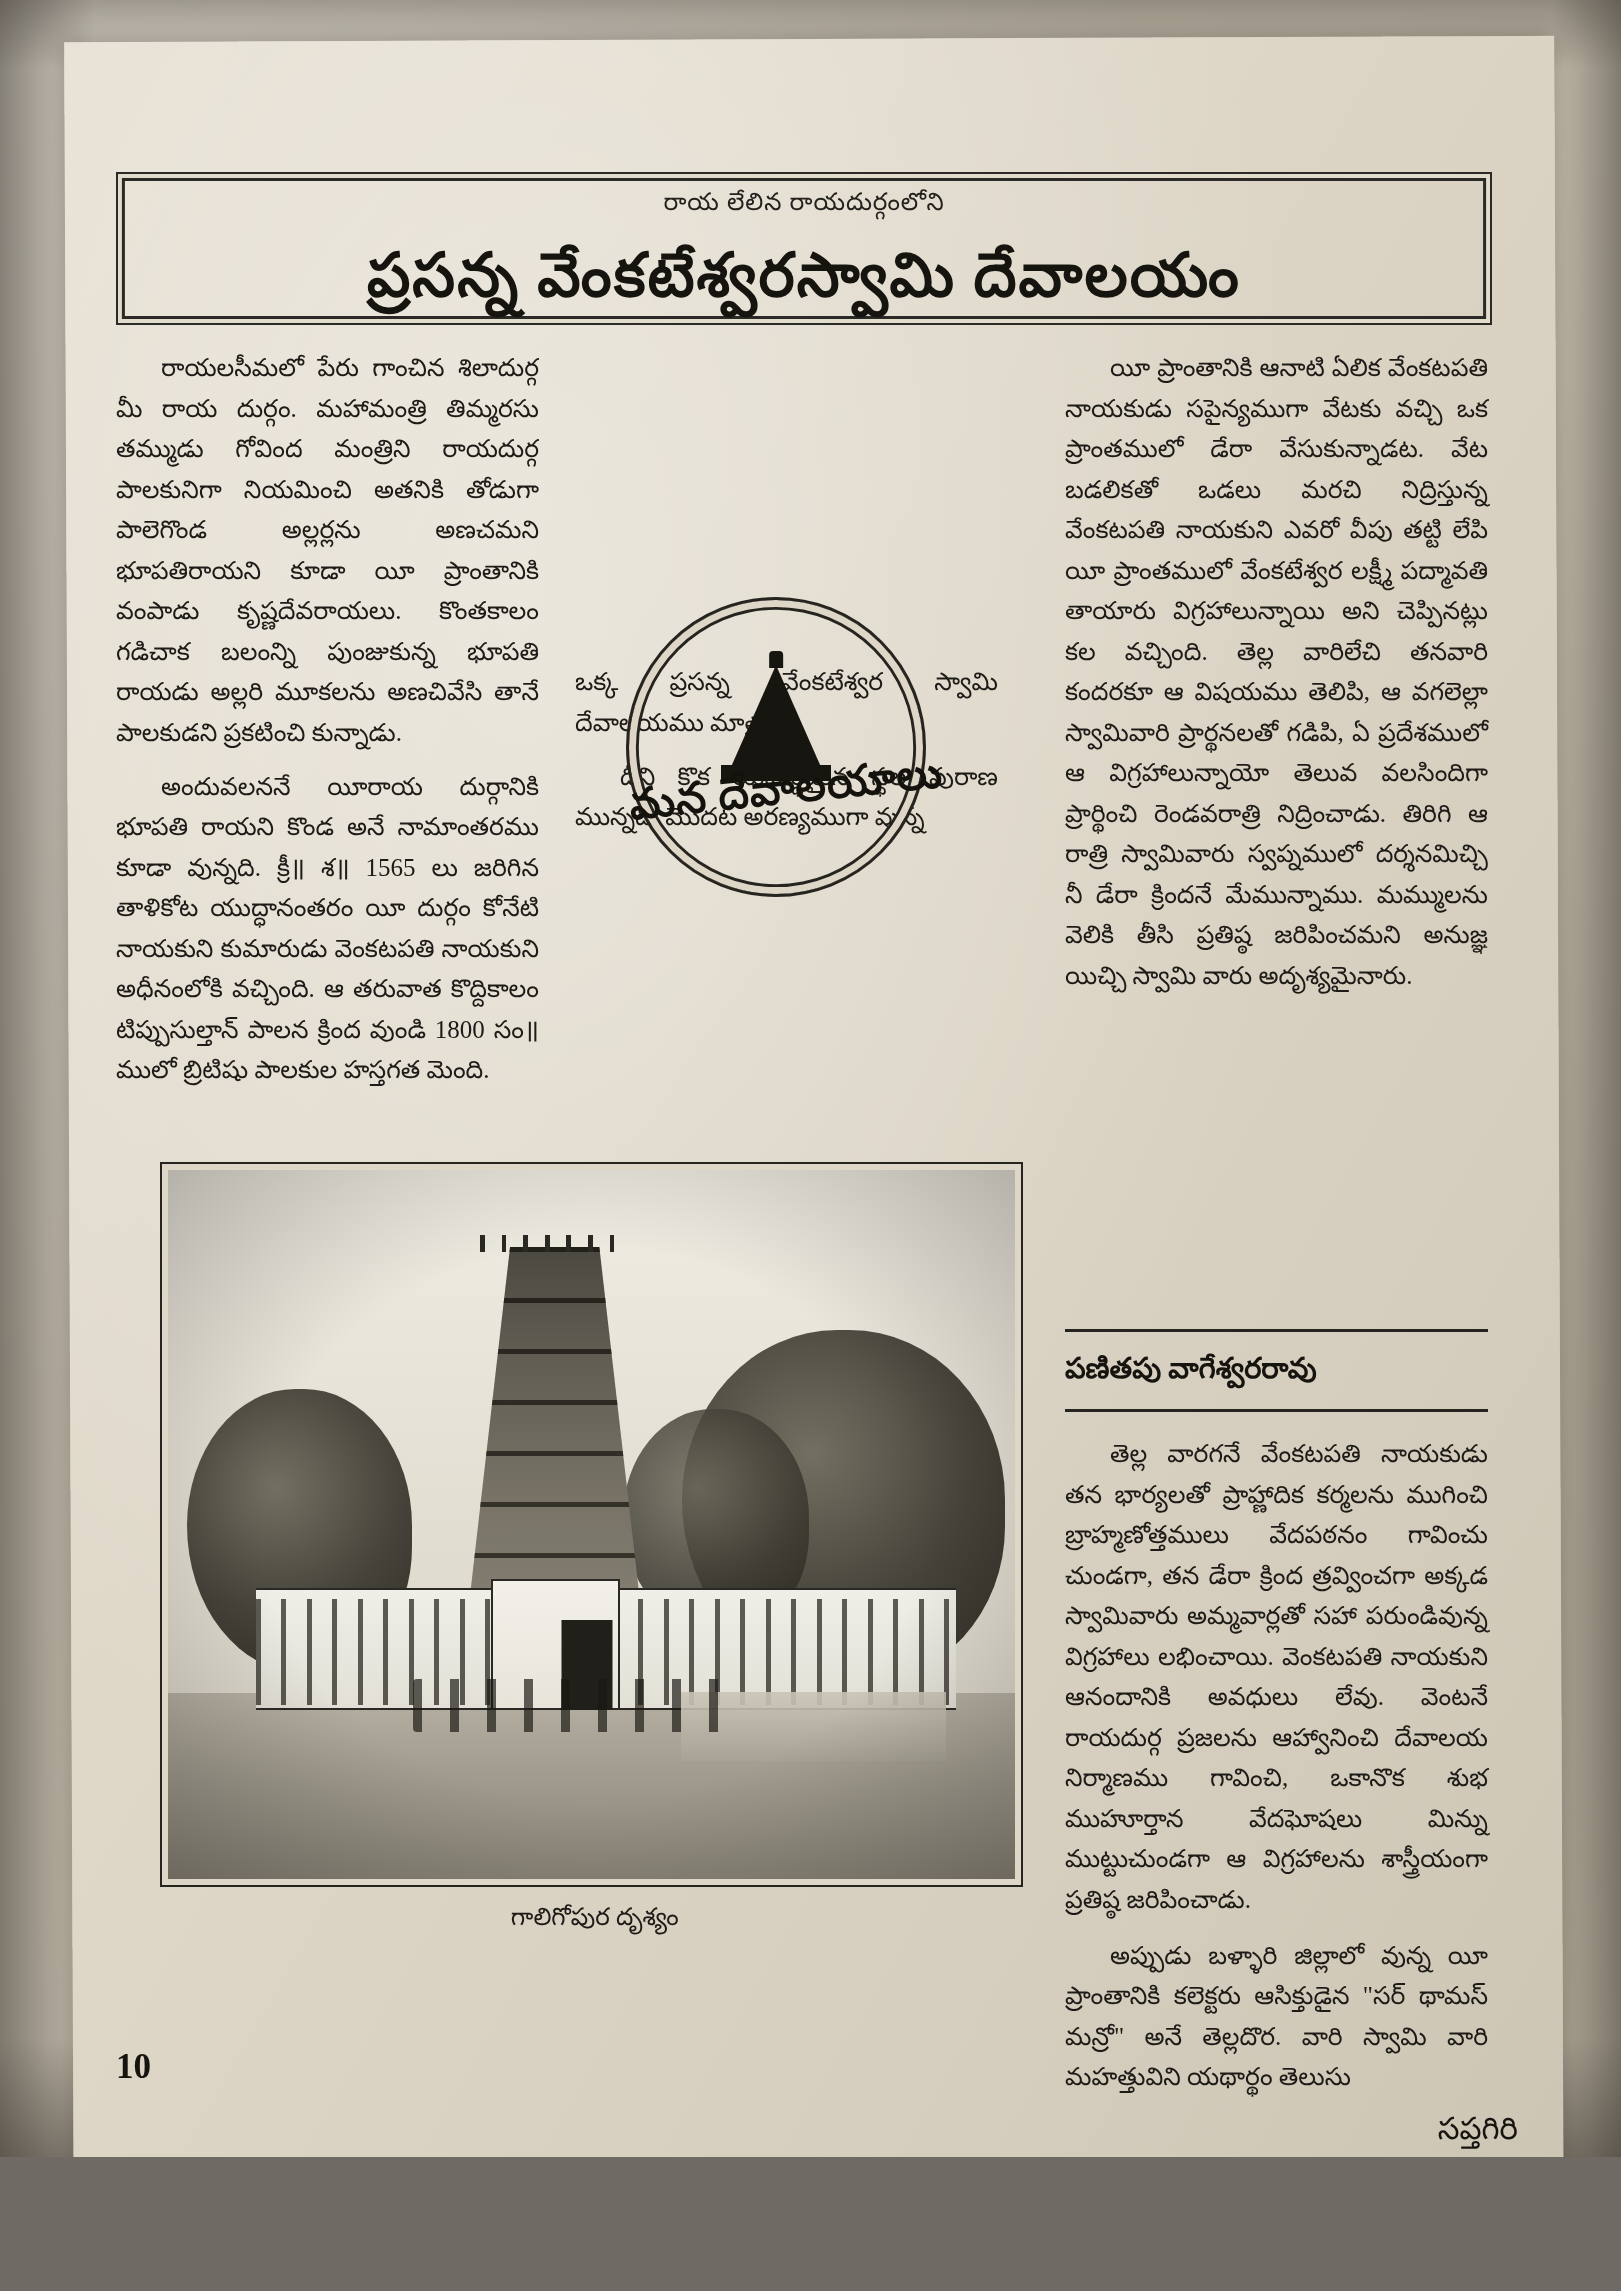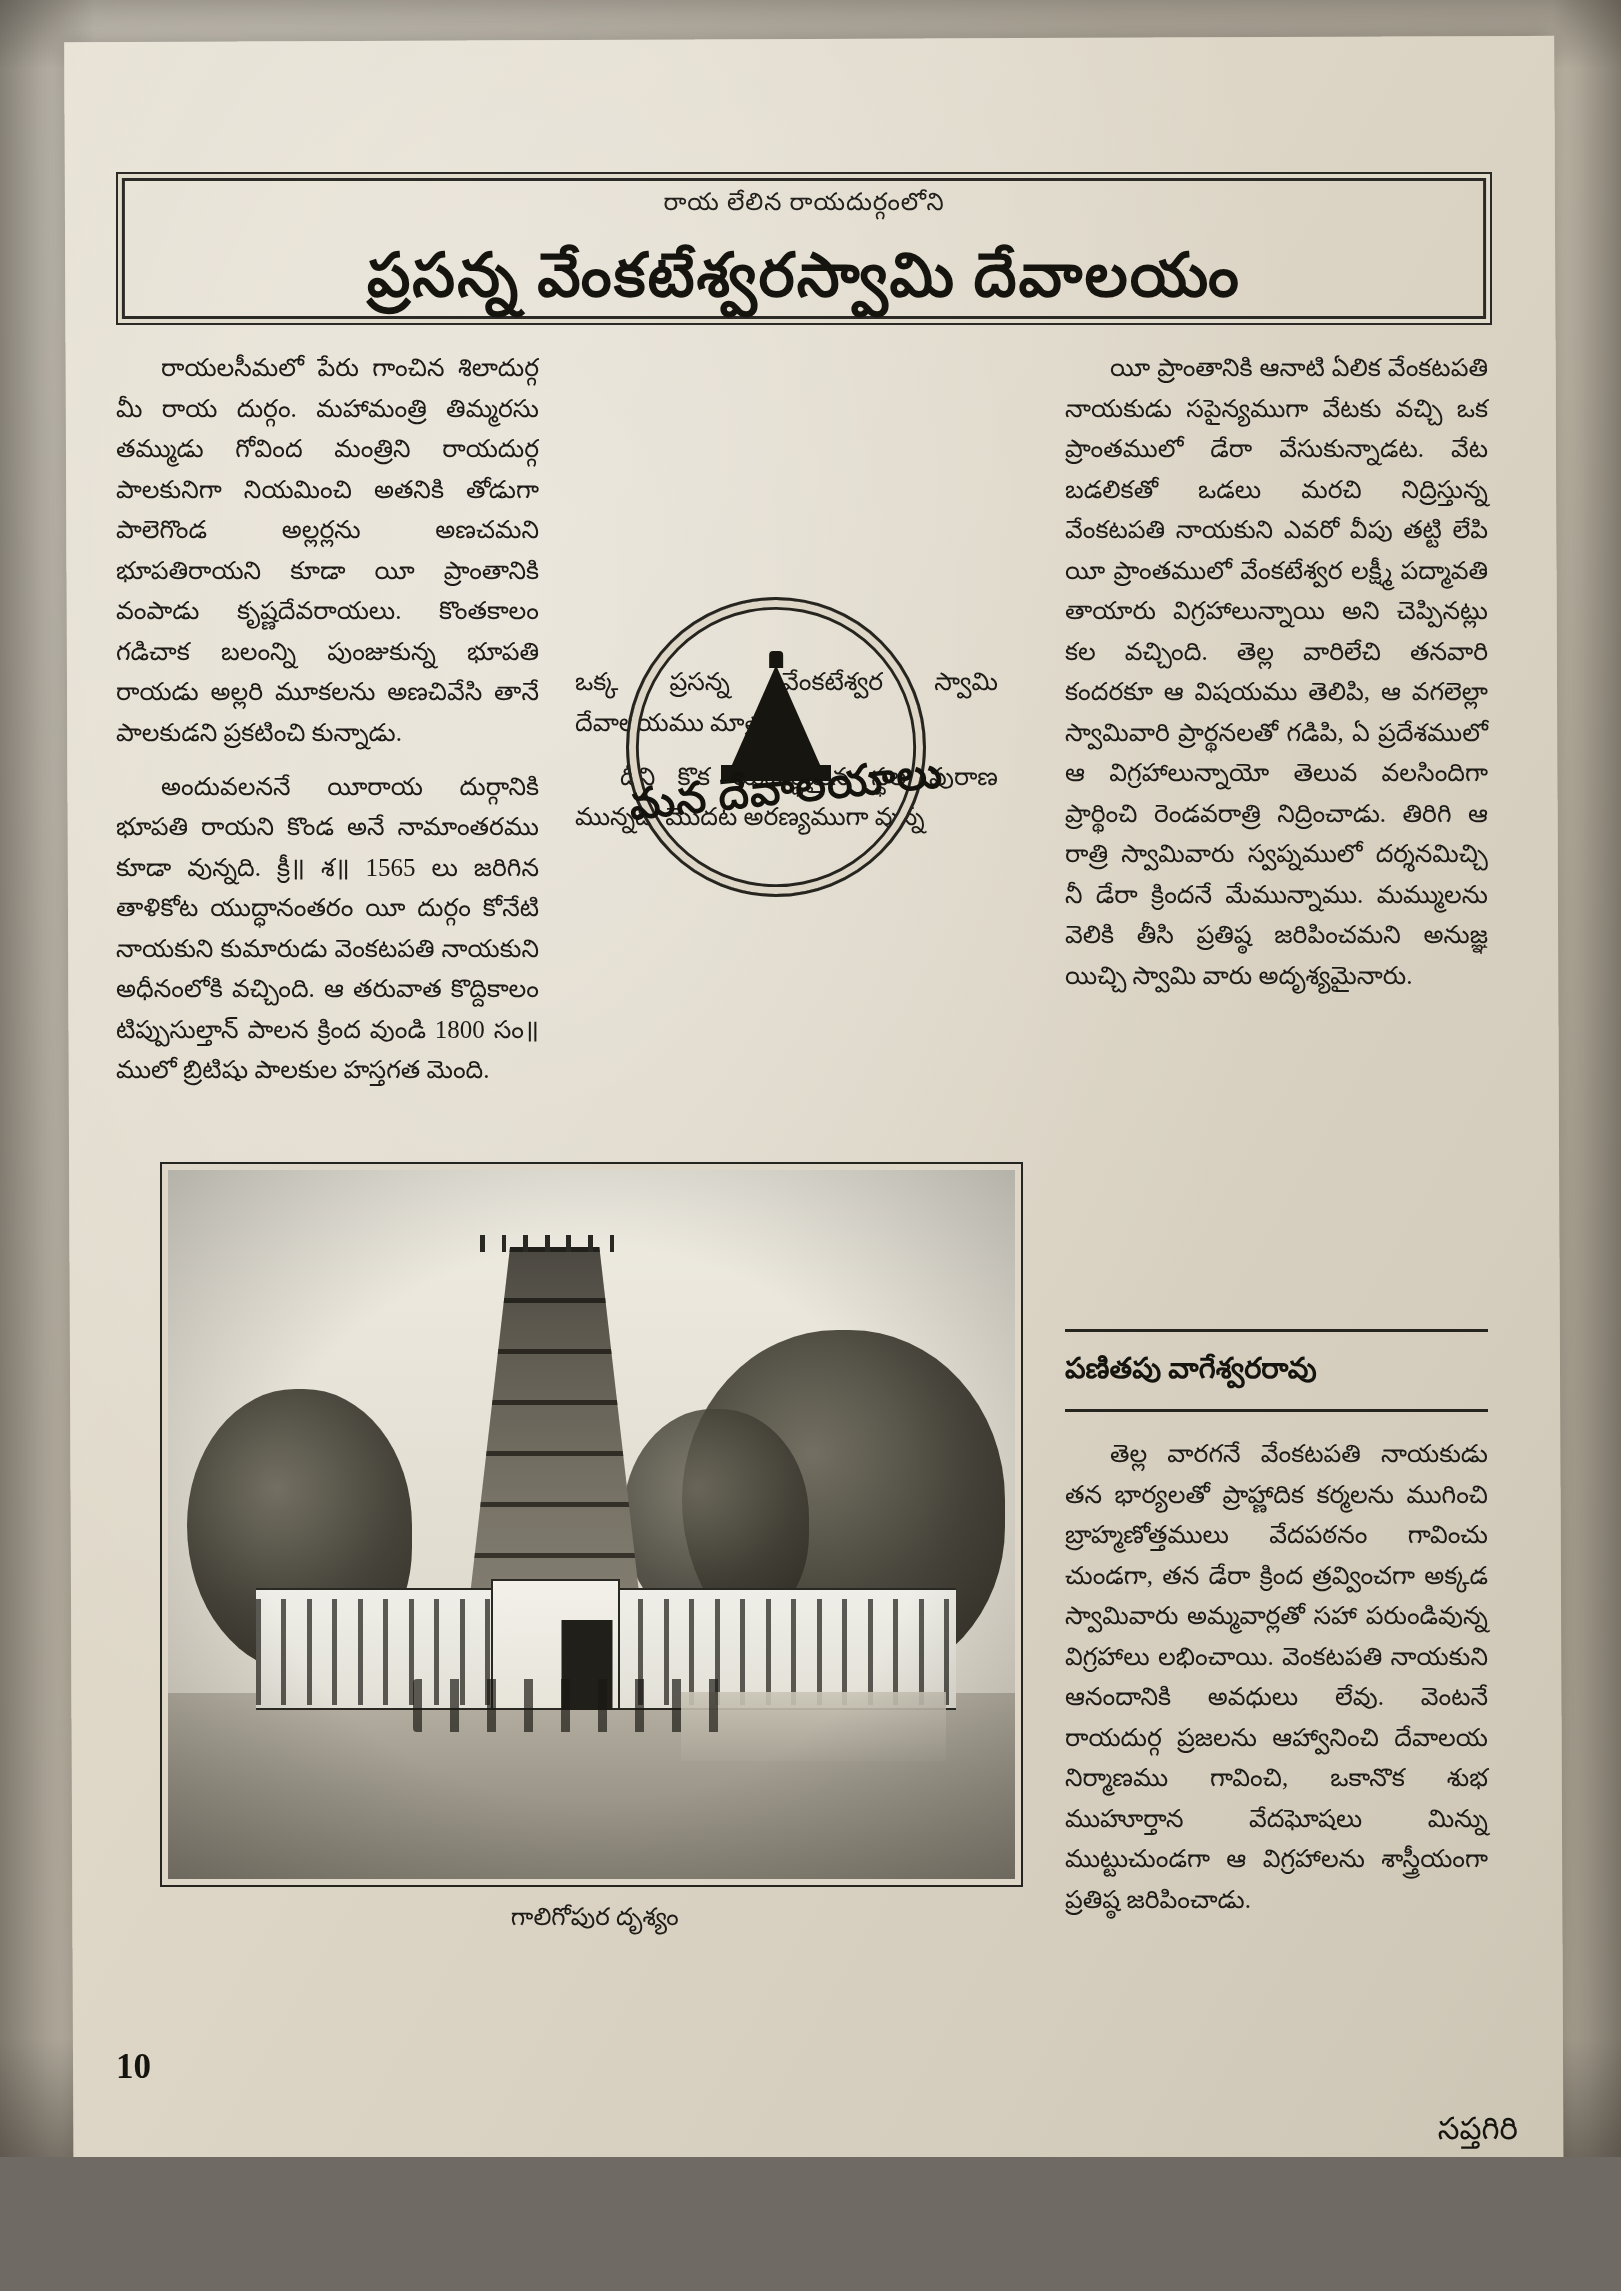--- a/index.html
+++ b/index.html
@@ -454,19 +454,20 @@
       </div>
       <div class="photo-caption">గాలిగోపుర దృశ్యం</div>
     </div>
 
     <div class="byline-rule-top"></div>
     <div class="byline">పణితపు వాగేశ్వరరావు</div>
     <div class="byline-rule-bottom"></div>
 
     <div class="col-tail">
       <p>తెల్ల వారగనే వేంకటపతి నాయకుడు తన భార్యలతో ప్రాహ్ణాదిక కర్మలను ముగించి బ్రాహ్మణోత్తములు వేదపఠనం గావించు చుండగా, తన డేరా క్రింద త్రవ్వించగా అక్కడ స్వామివారు అమ్మవార్లతో సహా పరుండివున్న విగ్రహాలు లభించాయి. వెంకటపతి నాయకుని ఆనందానికి అవధులు లేవు. వెంటనే రాయదుర్గ ప్రజలను ఆహ్వానించి దేవాలయ నిర్మాణము గావించి, ఒకానొక శుభ ముహూర్తాన వేదఘోషలు మిన్ను ముట్టుచుండగా ఆ విగ్రహాలను శాస్త్రీయంగా ప్రతిష్ఠ జరిపించాడు.</p>
+      <p>అప్పుడు బళ్ళారి జిల్లాలో వున్న యీ ప్రాంతానికి కలెక్టరు ఆసిక్తుడైన "సర్ థామస్ మన్రో" అనే తెల్లదొర. వారి స్వామి వారి మహత్తువిని యథార్థం తెలుసు</p>
     </div>
 
     <div class="page-number">10</div>
     <div class="footer-right">సప్తగిరి</div>
   </div>
 </div>
 
 
 </body></html>

